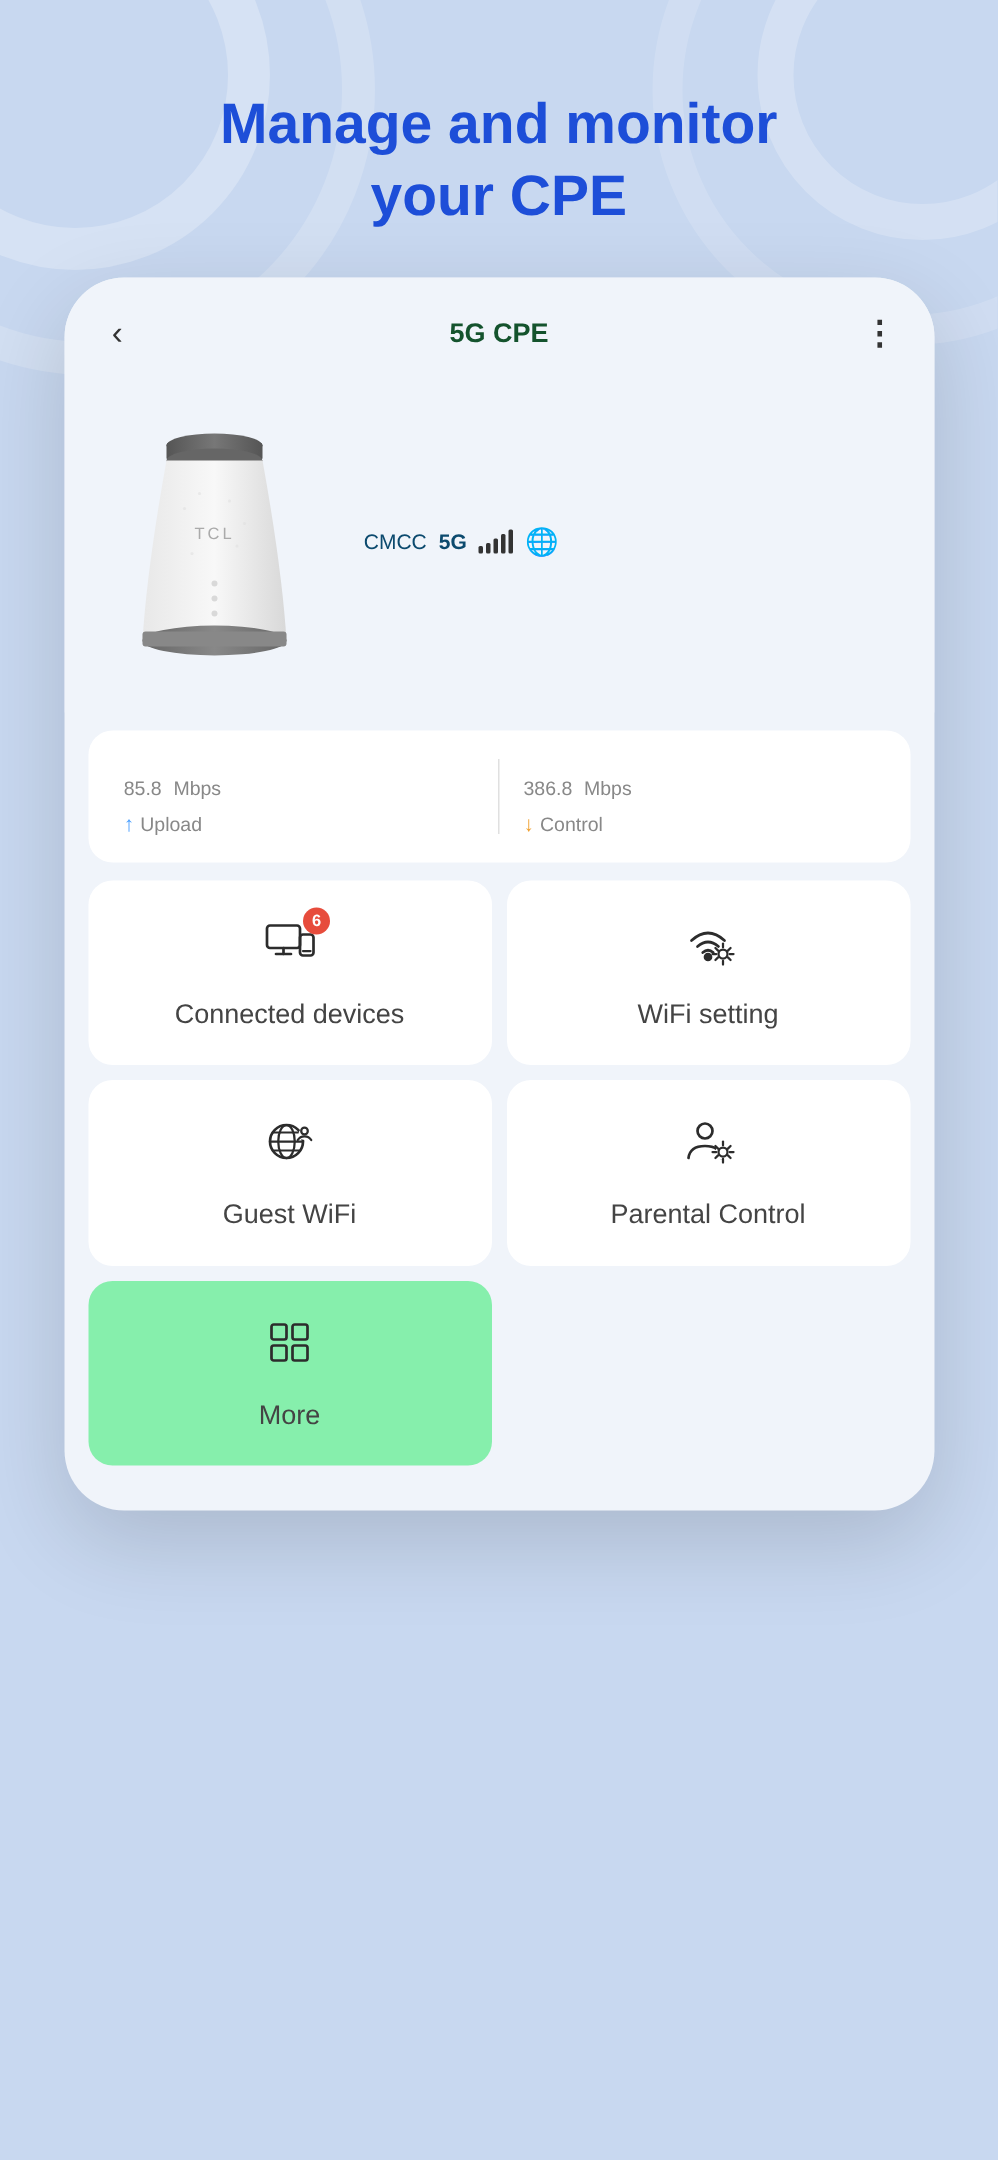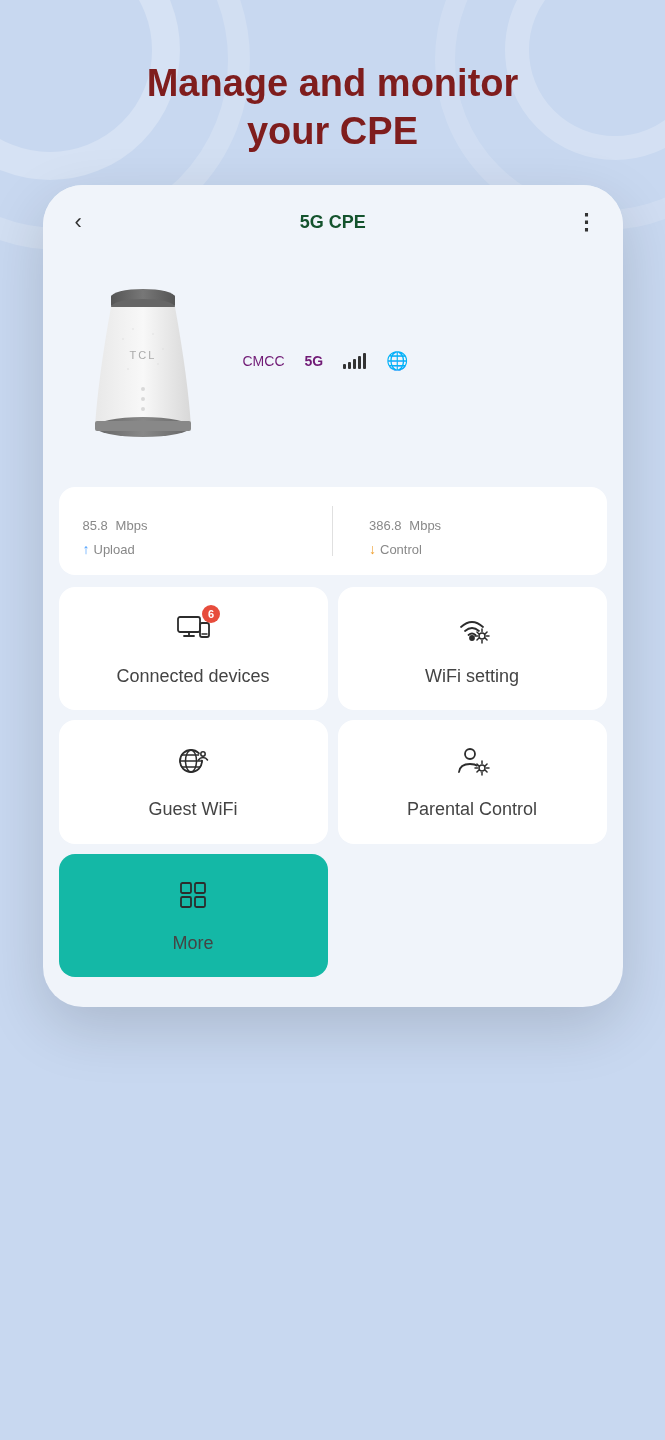--- a/index.html
+++ b/index.html
@@ -52,21 +52,21 @@
     .page-title {
       text-align: center;
       padding: 60px 40px 30px;
       position: relative;
       z-index: 1;
     }
 
     .page-title h1 {
       font-size: 38px;
       font-weight: 700;
-      color: #7f1d1d;
+      color: #1d4ed8;
       line-height: 1.25;
     }
 
     .phone-container {
       position: relative;
       z-index: 2;
       margin: 0 auto;
       width: 580px;
       background: #f0f4fa;
       border-radius: 40px;
@@ -115,23 +115,23 @@
     }
 
     .router-svg {
       width: 200px;
       height: 200px;
     }
 
     .network-info {
       display: flex;
       align-items: center;
-      gap: 20px;
+      gap: 8px;
       font-size: 14px;
-      color: #701a75;
+      color: #0c4a6e;
       margin-top: 4px;
       justify-content: space-between;
     }
 
     .signal-bars {
       display: flex;
       align-items: flex-end;
       gap: 2px;
       height: 16px;
     }
@@ -142,21 +142,20 @@
     }
 
     
     .speed-card {
       margin: 12px 16px;
       background: #fff;
       border-radius: 16px;
       padding: 18px 24px;
       display: flex;
       align-items: center;
-      gap: 20px;
     }
 
     .speed-item {
       flex: 1;
       display: flex;
       flex-direction: column;
     }
 
     .speed-value {
       font-size: 28px;
@@ -246,21 +245,21 @@
 
     
     .bottom-row {
       margin: 10px 16px 0;
       display: grid;
       grid-template-columns: 1fr 1fr;
       gap: 10px;
     }
 
     .grid-card-single {
-      background: #14b8a6;
+      background: #86efac;
       border-radius: 16px;
       display: flex;
       flex-direction: column;
       align-items: center;
       justify-content: center;
       padding: 22px 16px;
       cursor: pointer;
     }
 
     

